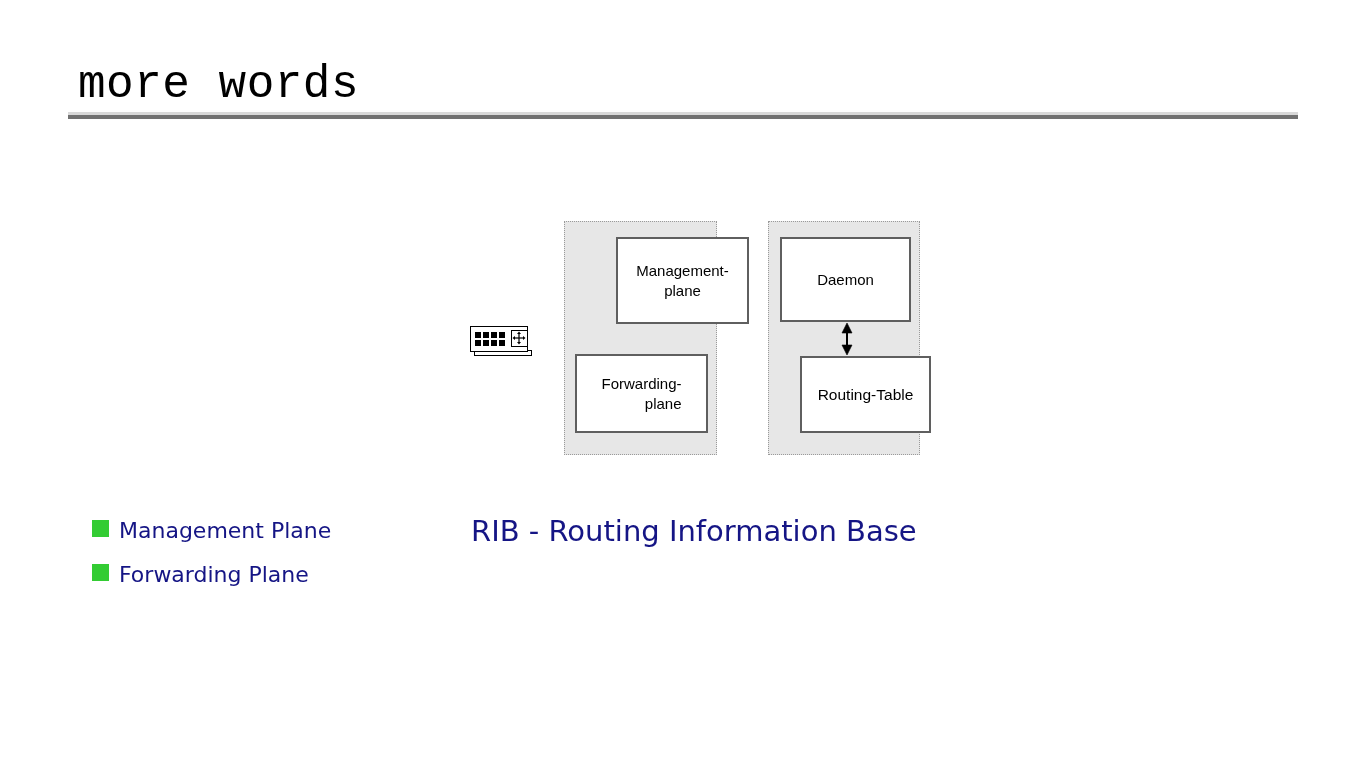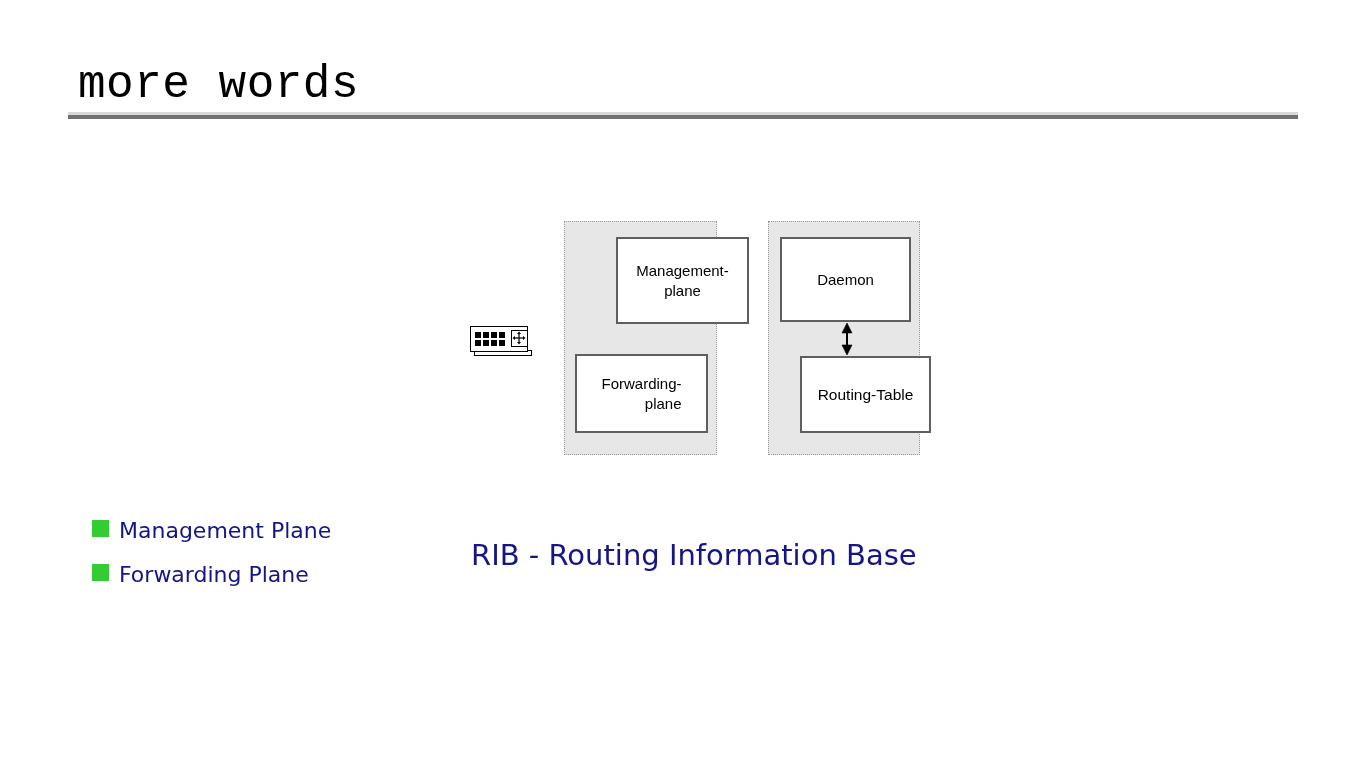--- a/index.html
+++ b/index.html
@@ -176,21 +176,20 @@
     white-space: nowrap;
     flex: 0 0 auto;
   }
   .bullet-left  { width: 352px; }
   .bullet-right {
     font-family: "DejaVu Sans", sans-serif;
     font-size: 29px;
     color: #151585;
     line-height: 44px;
     white-space: nowrap;
-    margin-top: 24px;
   }
 </style>
 </head>
 <body>
 
 <div id="slide-title">more words</div>
 
 <div id="title-rule">
   <div class="rule-light"></div>
   <div class="rule-dark"></div>

